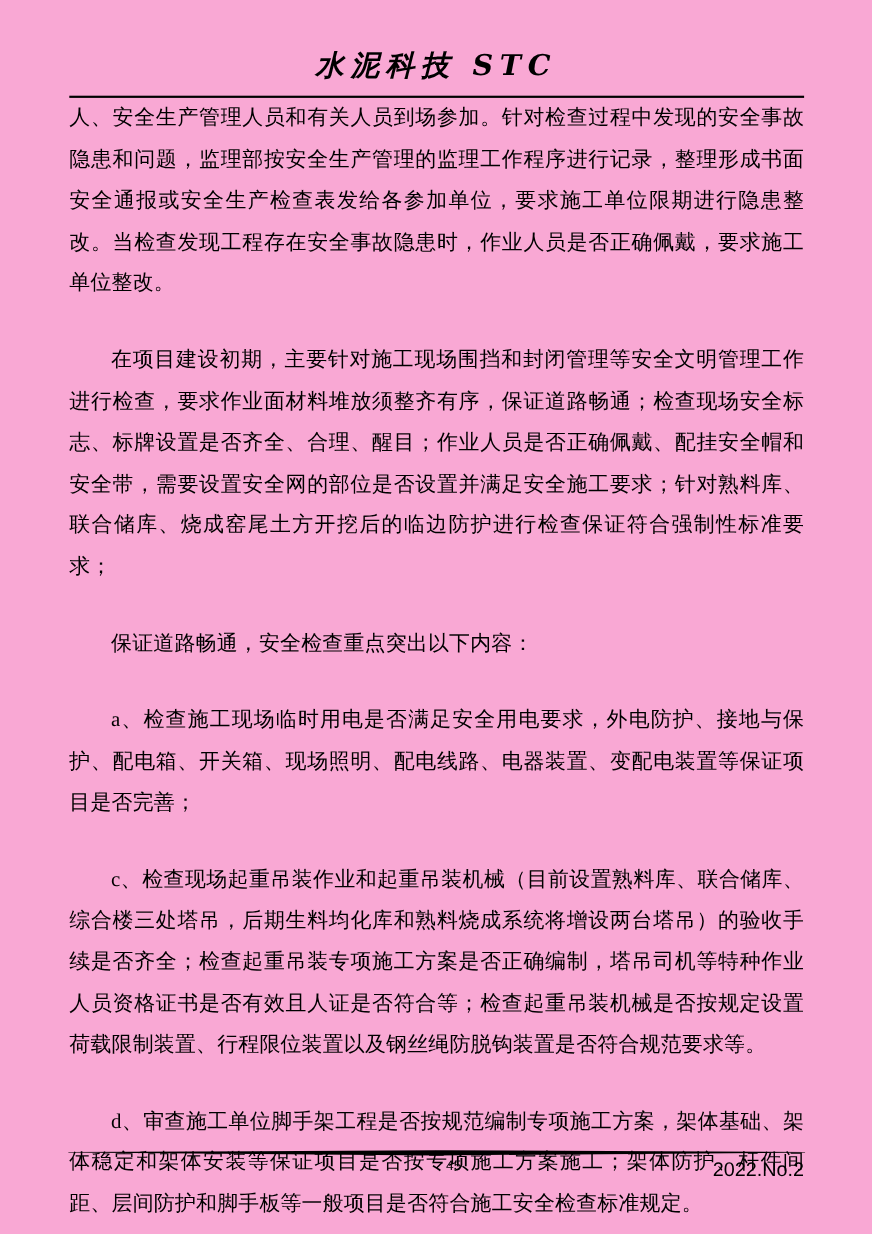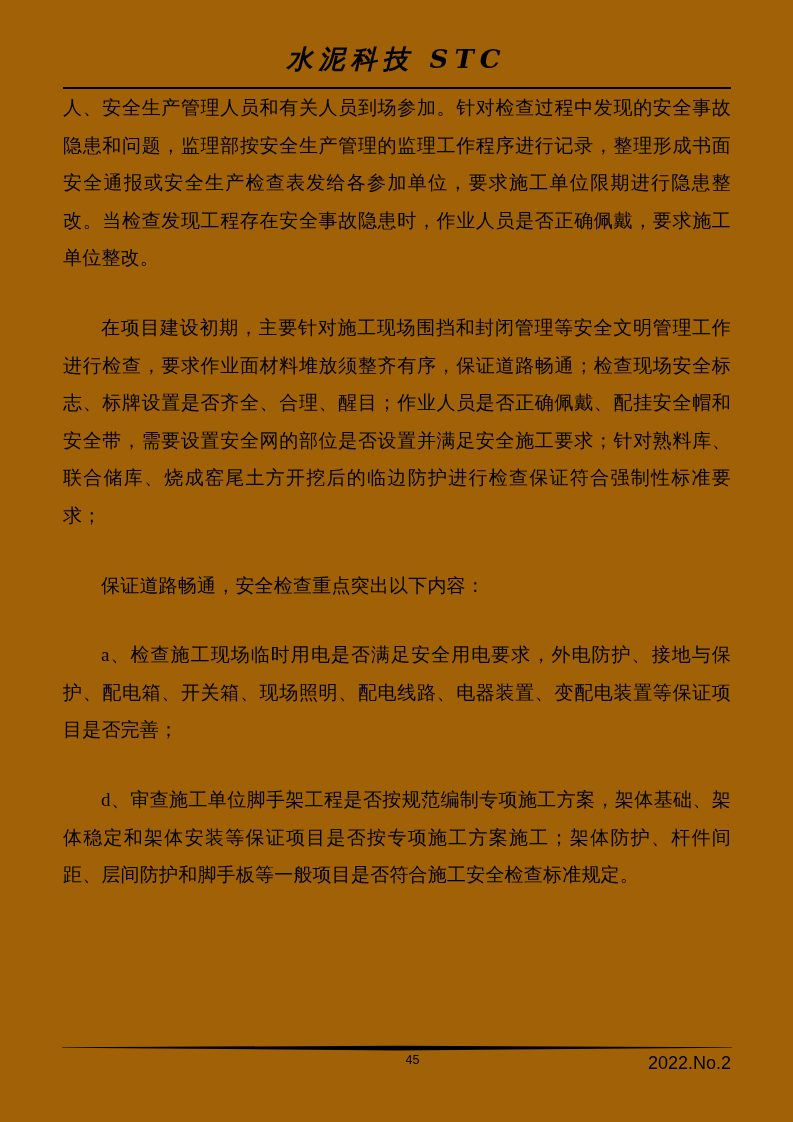--- a/index.html
+++ b/index.html
@@ -9,21 +9,21 @@
     background: #ffffff;
     position: relative;
     overflow: hidden;
     font-family: "Liberation Serif", serif;
     color: #000000;
   }
 
   .page {
     position: absolute;
     inset: 0;
-    background: #a16207;
+    background: #f9a8d4;
   }
 
   
   .journal-title {
     position: absolute;
     top: 42px;
     left: 0;
     width: 100%;
     text-align: center;
     font-family: "DejaVu Serif", serif;
@@ -103,20 +103,21 @@
 
   <div class="journal-title">水泥科技 STC</div>
 
   <div class="header-rule"></div>
 
   <div class="document-body">
       <p class="">人、安全生产管理人员和有关人员到场参加。针对检查过程中发现的安全事故隐患和问题，监理部按安全生产管理的监理工作程序进行记录，整理形成书面安全通报或安全生产检查表发给各参加单位，要求施工单位限期进行隐患整改。当检查发现工程存在安全事故隐患时，作业人员是否正确佩戴，要求施工单位整改。</p>
       <p class="indent">在项目建设初期，主要针对施工现场围挡和封闭管理等安全文明管理工作进行检查，要求作业面材料堆放须整齐有序，保证道路畅通；检查现场安全标志、标牌设置是否齐全、合理、醒目；作业人员是否正确佩戴、配挂安全帽和安全带，需要设置安全网的部位是否设置并满足安全施工要求；针对熟料库、联合储库、烧成窑尾土方开挖后的临边防护进行检查保证符合强制性标准要求；</p>
       <p class="indent">保证道路畅通，安全检查重点突出以下内容：</p>
       <p class="indent">a、检查施工现场临时用电是否满足安全用电要求，外电防护、接地与保护、配电箱、开关箱、现场照明、配电线路、电器装置、变配电装置等保证项目是否完善；</p>
+      <p class="indent">c、检查现场起重吊装作业和起重吊装机械（目前设置熟料库、联合储库、综合楼三处塔吊，后期生料均化库和熟料烧成系统将增设两台塔吊）的验收手续是否齐全；检查起重吊装专项施工方案是否正确编制，塔吊司机等特种作业人员资格证书是否有效且人证是否符合等；检查起重吊装机械是否按规定设置荷载限制装置、行程限位装置以及钢丝绳防脱钩装置是否符合规范要求等。</p>
       <p class="indent">d、审查施工单位脚手架工程是否按规范编制专项施工方案，架体基础、架体稳定和架体安装等保证项目是否按专项施工方案施工；架体防护、杆件间距、层间防护和脚手板等一般项目是否符合施工安全检查标准规定。</p>
     </div>
 
   <div class="footer-rule">
     <svg width="670" height="6" viewBox="0 0 670 6" preserveAspectRatio="none" aria-hidden="true">
       <polygon points="0,2.3 335,0.7 670,2.2 670,2.8 335,5.4 0,2.8" fill="#000000"></polygon>
     </svg>
   </div>
 
   <div class="footer-page-number">45</div>

